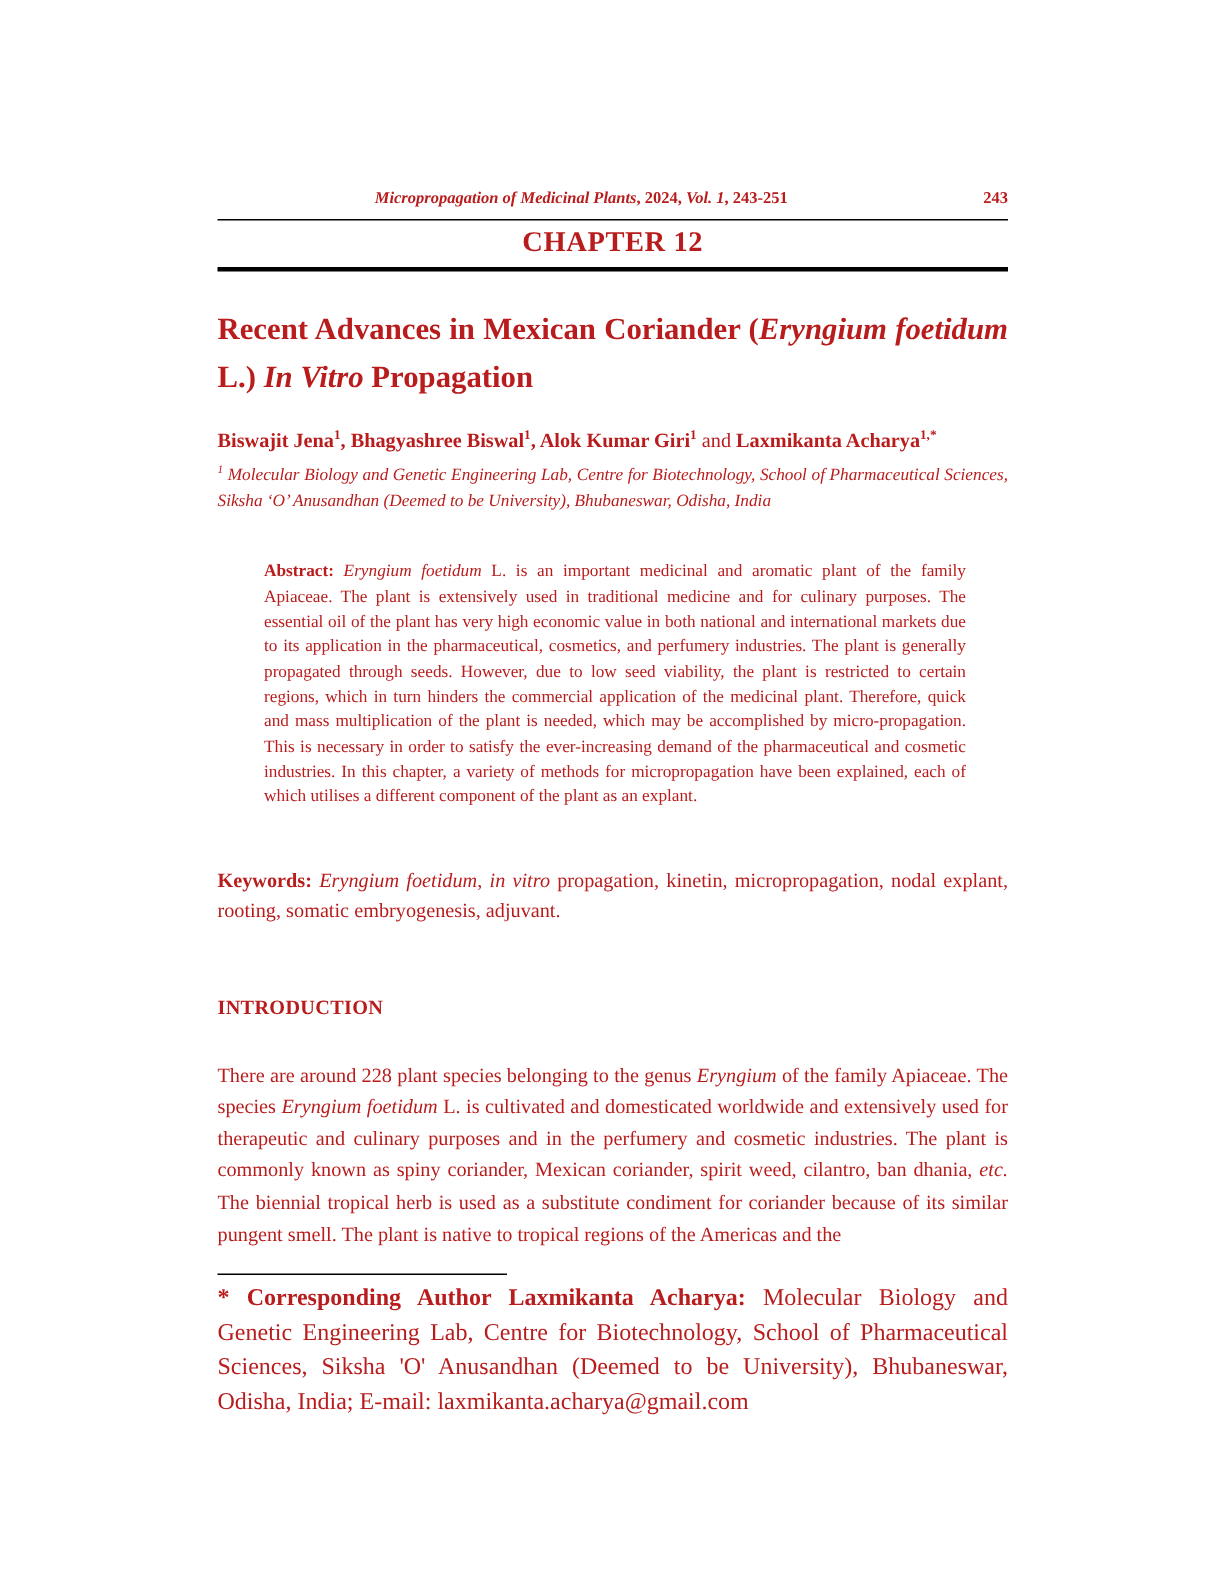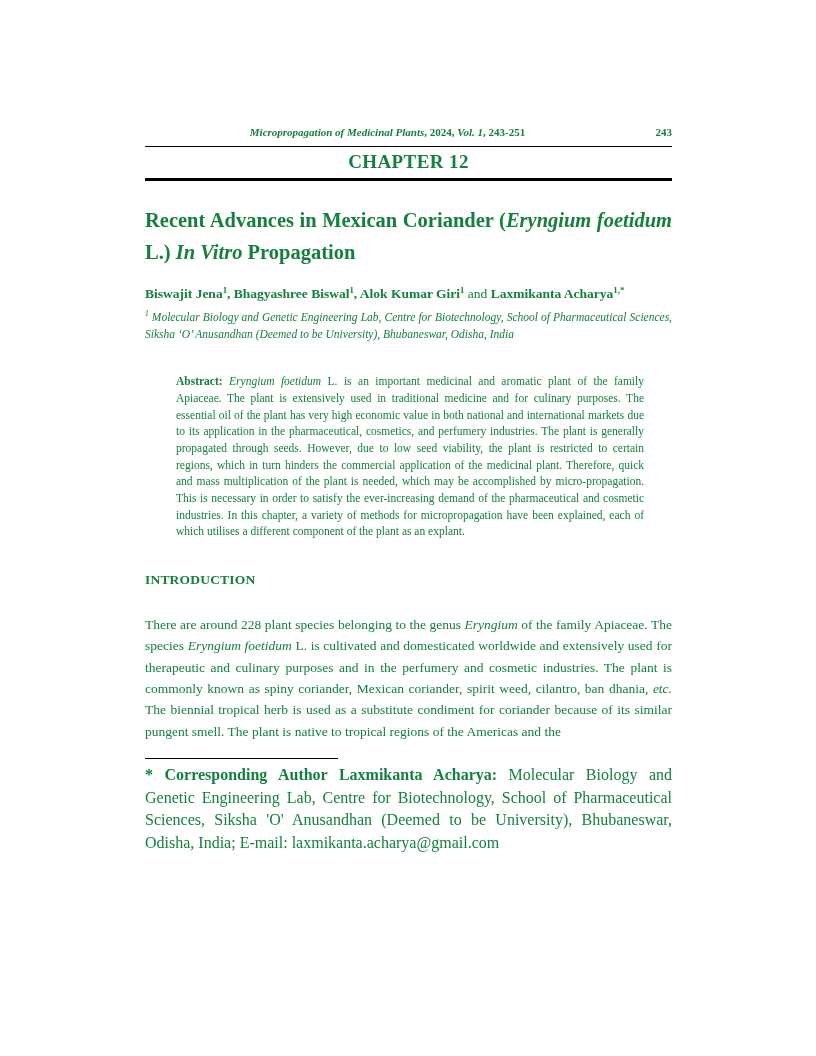--- a/index.html
+++ b/index.html
@@ -2,21 +2,21 @@
 <html><head>
 <meta charset="utf-8">
 <style>
   html, body { margin: 0; padding: 0; background: #ffffff; }
   .page {
     position: relative;
     width: 816px;
     height: 1056px;
     margin: 0 auto;
     background: #ffffff;
-    color: #15803d;
+    color: #b91c1c;
     font-family: "Liberation Serif", serif;
     box-sizing: border-box;
     padding: 126px 144px 0 145px;
     overflow: hidden;
   }
   sup { font-size: 0.65em; line-height: 0; }
 
   .running-head {
     display: flex;
     align-items: baseline;
@@ -74,21 +74,21 @@
   }
 
   .keywords {
     margin-top: 37px;
     font-size: 13.5px;
     line-height: 1.5;
     text-align: justify;
   }
 
   .section-heading {
-    margin-top: 32px;
+    margin-top: 46px;
     font-size: 13.5px;
     font-weight: bold;
     letter-spacing: 0.2px;
   }
   .body-paragraph {
     margin-top: 26px;
     font-size: 13.5px;
     line-height: 1.58;
     text-align: justify;
   }
@@ -132,20 +132,21 @@
   <hr class="rule-thick">
 
   <h1 class="chapter-title"><span>Recent Advances in Mexican Coriander (</span><span style="font-style: italic;">Eryngium foetidum</span><span> L.) </span><span style="font-style: italic;">In Vitro</span><span> Propagation</span></h1>
 
   <div class="authors-line"><span style="font-weight: bold;">Biswajit Jena</span><sup style="font-weight: bold;">1</sup><span style="font-weight: bold;">, </span><span style="font-weight: bold;">Bhagyashree Biswal</span><sup style="font-weight: bold;">1</sup><span style="font-weight: bold;">, </span><span style="font-weight: bold;">Alok Kumar Giri</span><sup style="font-weight: bold;">1</sup><span> and </span><span style="font-weight: bold;">Laxmikanta Acharya</span><sup style="font-weight: bold;">1,*</sup></div>
 
   <div class="affiliation"><sup>1</sup><span> Molecular Biology and Genetic Engineering Lab, Centre for Biotechnology, School of Pharmaceutical Sciences, Siksha ‘O’ Anusandhan (Deemed to be University), Bhubaneswar, Odisha, India</span></div>
 
   <div class="abstract"><span style="font-weight: bold;">Abstract: </span><span style="font-style: italic;">Eryngium foetidum</span><span> L. is an important medicinal and aromatic plant of the family Apiaceae. The plant is extensively used in traditional medicine and for culinary purposes. The essential oil of the plant has very high economic value in both national and international markets due to its application in the pharmaceutical, cosmetics, and perfumery industries. The plant is generally propagated through seeds. However, due to low seed viability, the plant is restricted to certain regions, which in turn hinders the commercial application of the medicinal plant. Therefore, quick and mass multiplication of the plant is needed, which may be accomplished by micro-propagation. This is necessary in order to satisfy the ever-increasing demand of the pharmaceutical and cosmetic industries. In this chapter, a variety of methods for micropropagation have been explained, each of which utilises a different component of the plant as an explant.</span></div>
 
+  <div class="keywords"><span style="font-weight: bold;">Keywords: </span><span style="font-style: italic;">Eryngium foetidum</span><span>, </span><span style="font-style: italic;">in vitro</span><span> propagation, kinetin, micropropagation, nodal explant, rooting, somatic embryogenesis, adjuvant.</span></div>
 
   <div class="section-heading">INTRODUCTION</div>
 
   <div class="body-paragraph"><span>There are around 228 plant species belonging to the genus </span><span style="font-style: italic;">Eryngium</span><span> of the family Apiaceae. The species </span><span style="font-style: italic;">Eryngium foetidum</span><span> L. is cultivated and domesticated worldwide and extensively used for therapeutic and culinary purposes and in the perfumery and cosmetic industries. The plant is commonly known as spiny coriander, Mexican coriander, spirit weed, cilantro, ban dhania, </span><span style="font-style: italic;">etc.</span><span> The biennial tropical herb is used as a substitute condiment for coriander because of its similar pungent smell. The plant is native to tropical regions of the Americas and the</span></div>
 
   <div class="footnote-block">
     <hr class="footnote-rule">
     <div class="footnote-text"><span style="font-weight: bold;">* Corresponding Author Laxmikanta Acharya: </span><span>Molecular Biology and Genetic Engineering Lab, Centre for Biotechnology, School of Pharmaceutical Sciences, Siksha 'O' Anusandhan (Deemed to be University), Bhubaneswar, Odisha, India; E-mail: laxmikanta.acharya@gmail.com</span></div>
   </div>
 

